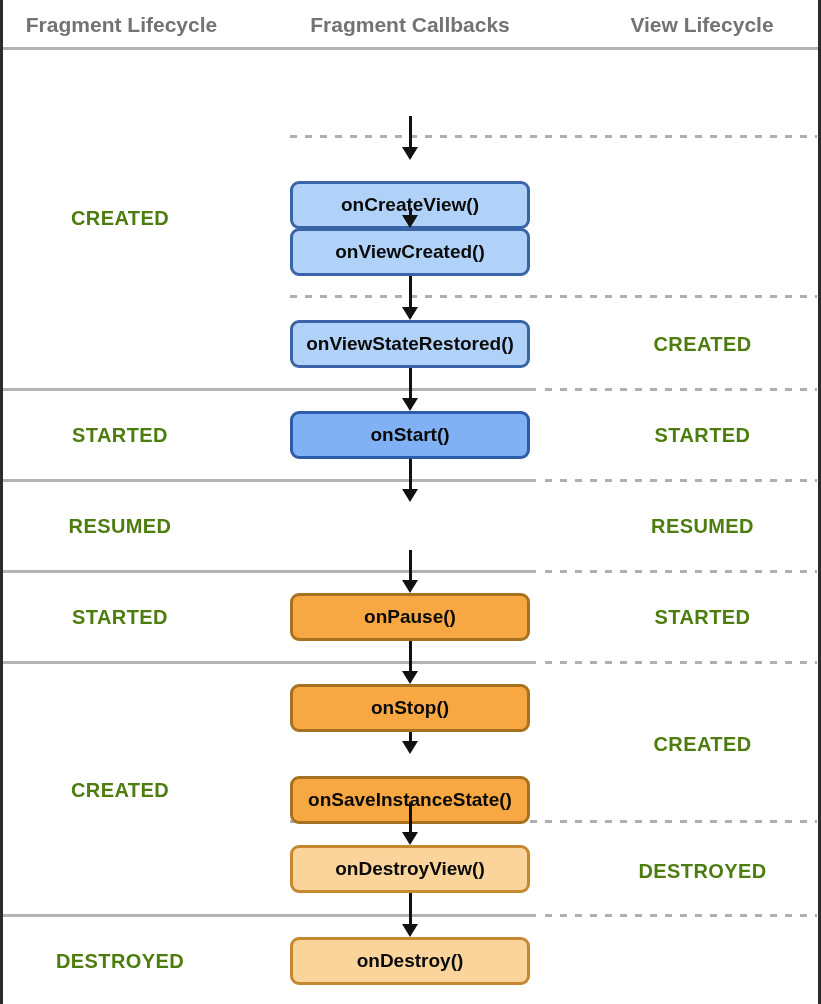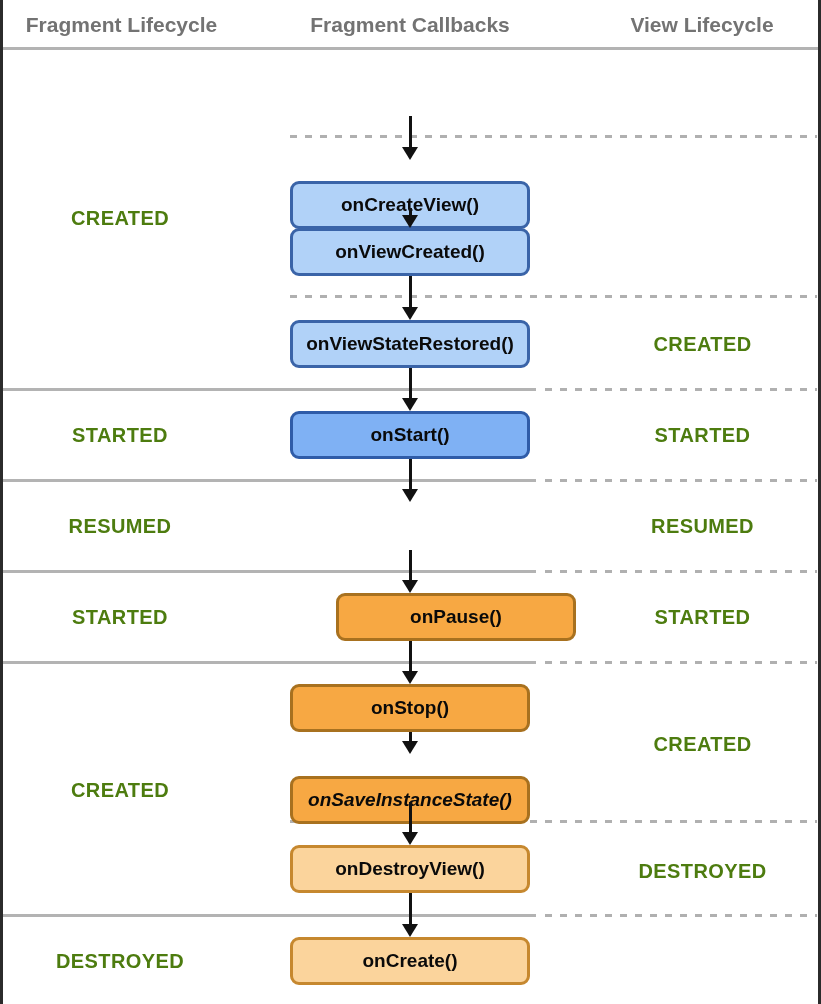--- a/index.html
+++ b/index.html
@@ -62,22 +62,22 @@
     content:"";position:absolute;left:6.5px;top:0;bottom:11px;width:3px;background:#111;
   }
   .arrow::after{
     content:"";position:absolute;left:0;bottom:0;width:0;height:0;
     border-left:8px solid transparent;border-right:8px solid transparent;
     border-top:13px solid #111;
   }
 
   
   .b1{top:68px;}  .b2{top:160px;margin-top:21px;} .b3{top:228px;} .b4{top:320px;}
-  .b5{top:411px;} .b6{top:502px;} .b7{top:593px;margin-left:46px;} .b8{top:684px;}
-  .b9{top:776px;font-style:italic;} .b10{top:845px;}.b11{top:937px;}
+  .b5{top:411px;} .b6{top:502px;} .b7{top:593px;} .b8{top:684px;}
+  .b9{top:776px;} .b10{top:845px;}.b11{top:937px;}
 
   .a1{top:116px;height:44px;} .a2{top:208px;height:20px;}
   .a3{top:276px;height:44px;} .a4{top:368px;height:43px;}
   .a5{top:459px;height:43px;} .a6{top:550px;height:43px;}
   .a7{top:641px;height:43px;} .a8{top:732px;height:22px;}
   .a9{top:802px;height:43px;} .a10{top:893px;height:44px;}
 
   .d0{top:47px;}  .d1{top:135px;} .d2{top:295px;} .d3{top:388px;}
   .d4{top:479px;} .d5{top:570px;} .d6{top:661px;} .d7{top:820px;}
   .d8{top:914px;}
@@ -130,21 +130,21 @@
   <div class="state-label vcol v7">DESTROYED</div>
 
   <div class="cb-box tone-blue-light     b2">onCreateView()</div>
   <div class="cb-box tone-blue-light     b4">onViewStateRestored()</div>
   <div class="cb-box tone-blue-light     b3">onViewCreated()</div>
   <div class="cb-box tone-blue-medium    b5">onStart()</div>
   <div class="cb-box tone-orange-strong  b7">onPause()</div>
   <div class="cb-box tone-orange-strong  b8">onStop()</div>
   <div class="cb-box tone-orange-strong  b9">onSaveInstanceState()</div>
   <div class="cb-box tone-orange-light   b10">onDestroyView()</div>
-  <div class="cb-box tone-orange-light   b11">onCreate()</div>
+  <div class="cb-box tone-orange-light   b11">onDestroy()</div>
 
   <div class="arrow a1"></div>
   <div class="arrow a2"></div>
   <div class="arrow a3"></div>
   <div class="arrow a4"></div>
   <div class="arrow a5"></div>
   <div class="arrow a6"></div>
   <div class="arrow a7"></div>
   <div class="arrow a8"></div>
   <div class="arrow a9"></div>

